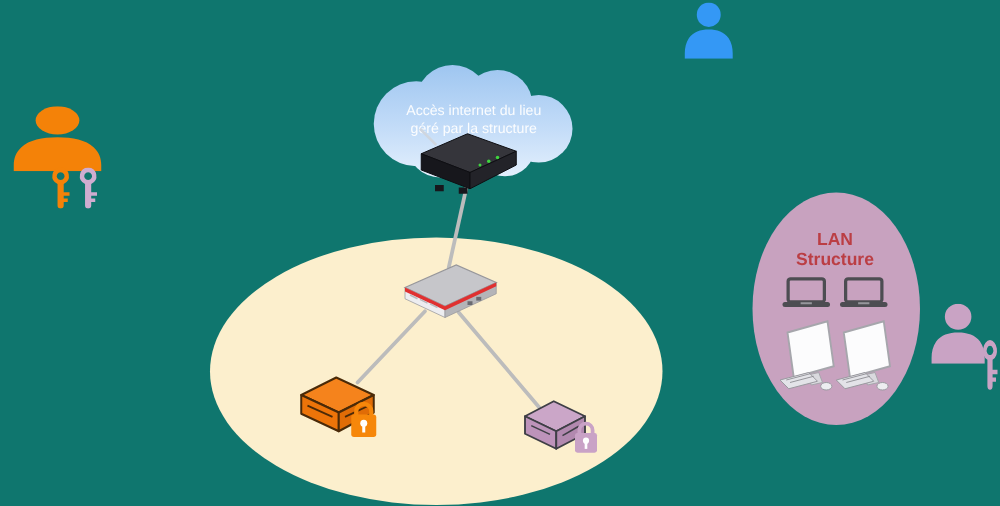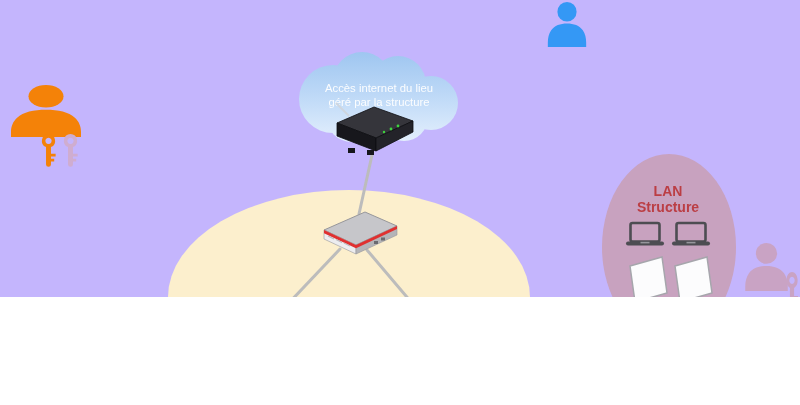--- a/index.html
+++ b/index.html
@@ -1,16 +1,16 @@
 <!DOCTYPE html>
 <html><head>
 <meta charset="utf-8">
 <style>
   html,body{margin:0;padding:0;background:#ffffff;}
-  .stage{position:relative;width:800px;height:297px;background:#c4b5fd;overflow:hidden;
+  .stage{position:relative;width:800px;height:405px;background:#0f766e;overflow:hidden;
          font-family:"Liberation Sans", sans-serif;}
   svg{display:block;}
   text{font-family:"Liberation Sans", sans-serif;}
   .cloud-label{font-size:11.3px;opacity:.95;}
   .lan-label{font-size:14px;font-weight:bold;}
 </style>
 </head>
 <body>
 
 <div class="stage">

